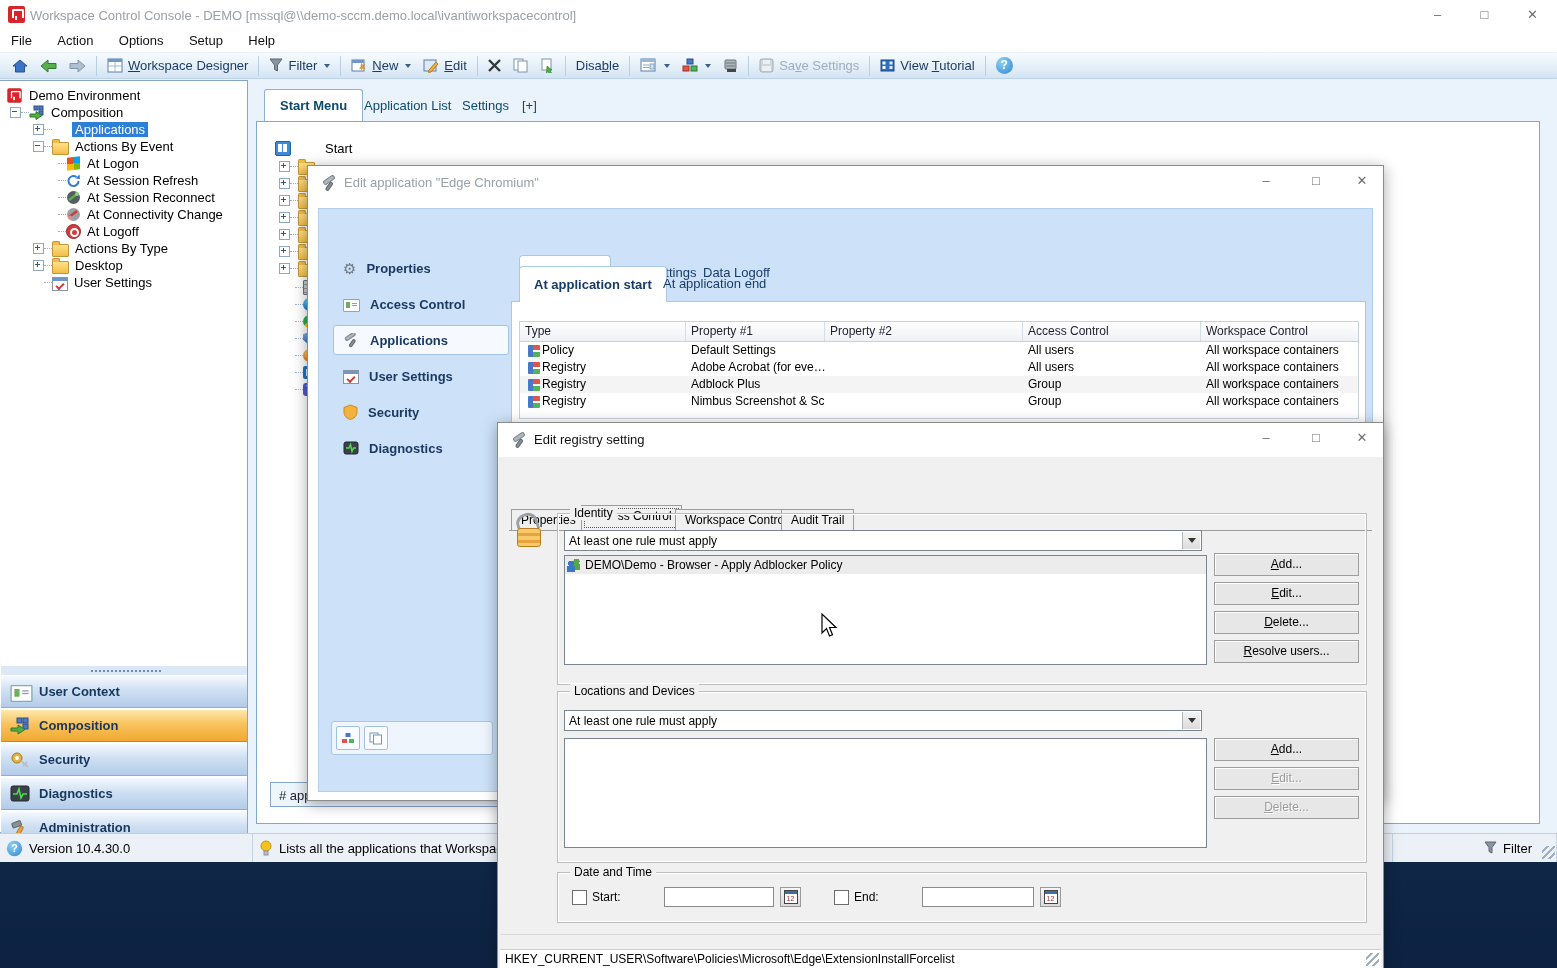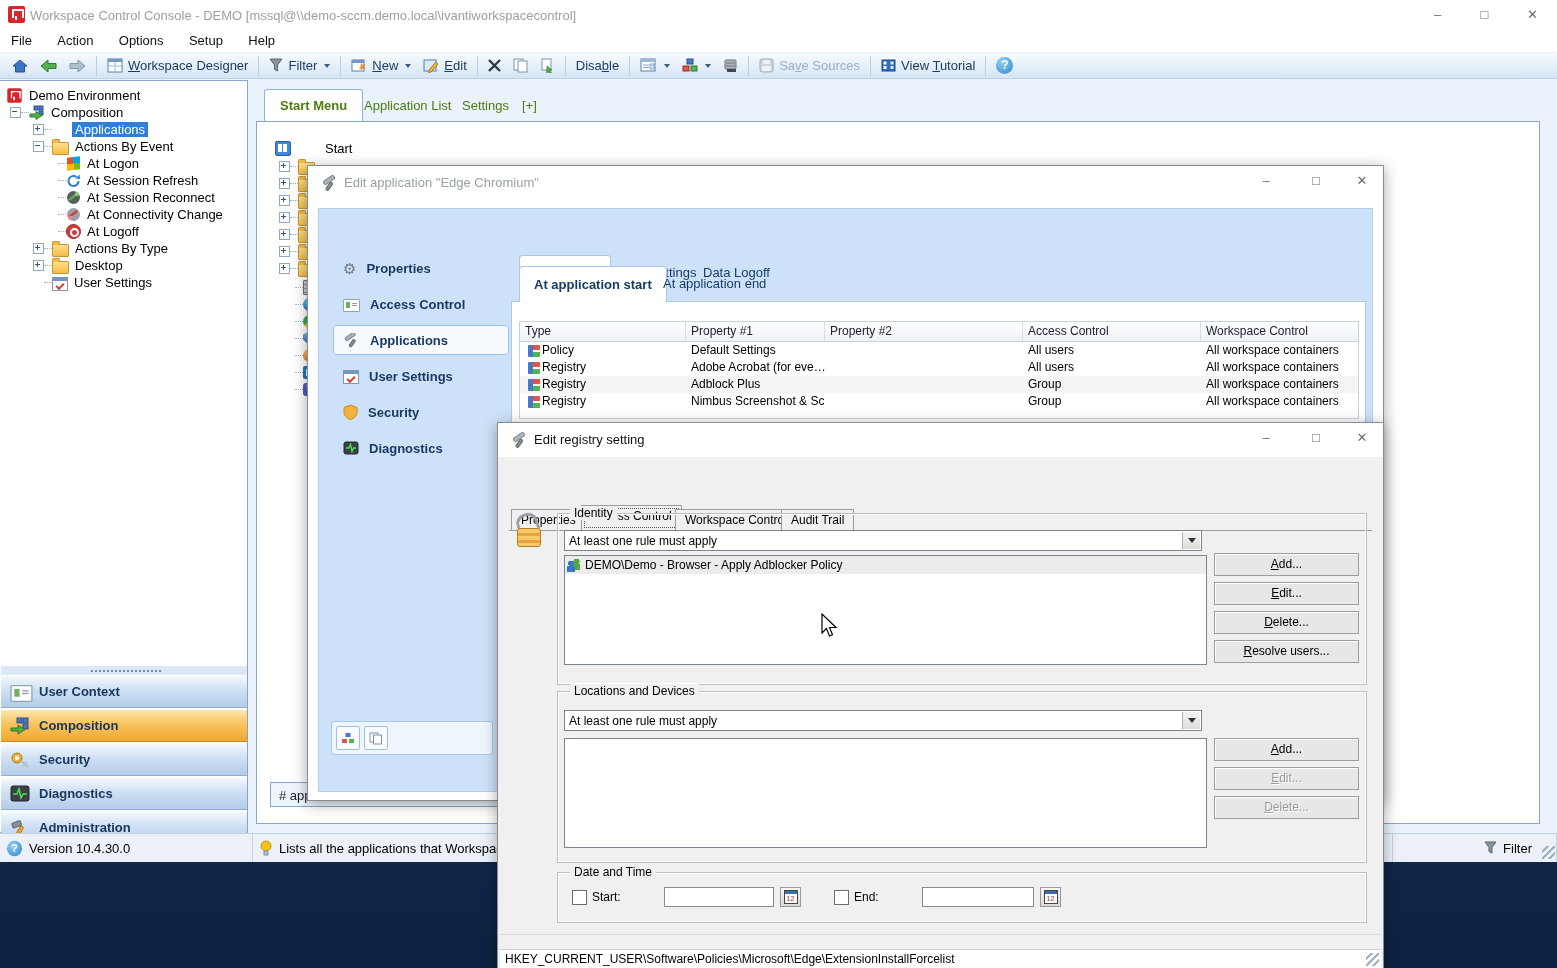--- a/index.html
+++ b/index.html
@@ -66,21 +66,21 @@
   .splitter::before{content:"";position:absolute;left:90px;top:4px;width:70px;border-top:2px dotted #6d8db1;}
   .navbtns{left:1px;top:594px;width:246px;}
   .navbtn{position:relative;height:31px;margin-bottom:1px;background:linear-gradient(180deg,#f4f9fe,#cfe0f3 45%,#b3cce9);border-top:1px solid #fff;border-bottom:1px solid #8fadd0;display:flex;align-items:center;gap:9px;padding-left:9px;font-weight:bold;color:#16365c;font-size:13px;}
   .navbtn.active{background:linear-gradient(180deg,#fde8ae,#f9c35d 45%,#f0a832);border-bottom:1px solid #c8872a;}
   
   .statusbar{left:0;top:833px;width:1557px;height:28px;background:#ecf1f8;border-top:1px solid #c2cfde;display:flex;font-size:13px;}
   .sb-seg{border-right:1px solid #c9d4e1;display:flex;align-items:center;gap:6px;padding:0 6px;box-sizing:border-box;overflow:hidden;white-space:nowrap;}
   .grip{position:absolute;right:2px;bottom:3px;width:13px;height:13px;background:repeating-linear-gradient(135deg,transparent 0 3px,#9fb0c2 3px 5px);}
   
   .tabstrip{left:249px;top:80px;width:1308px;height:42px;background:#eaf2fb;}
-  .mtab{position:absolute;top:10px;height:31px;line-height:31px;padding:0 15px;color:#4d7c0f;font-size:13px;}
+  .mtab{position:absolute;top:10px;height:31px;line-height:31px;padding:0 15px;color:#0c4a6e;font-size:13px;}
   .mtab.active{background:#fff;border:1px solid #8db2d8;border-bottom:none;border-radius:3px 3px 0 0;font-weight:bold;top:9px;}
   .content-rect{left:256px;top:121px;width:1282px;height:701px;background:#fff;border:1px solid #86a7cc;}
   .counter-box{left:270px;top:782px;width:230px;height:25px;background:#eef6fd;border:1px solid #86a7cc;line-height:25px;padding-left:8px;font-size:13px;color:#223;box-sizing:border-box;}
   
   .dialog{background:#fff;border:1px solid #8c8c8c;box-shadow:0 3px 14px rgba(0,0,0,.35);}
   .dlg-title{position:absolute;left:0;top:0;right:0;height:34px;background:#fff;}
   .dlg-title .txt{position:absolute;left:36px;top:9px;font-size:13px;color:#98a0a8;white-space:nowrap;}
   .dlg-title .txt.dark{color:#111;}
   
   .blue-area{position:absolute;left:10px;top:42px;right:10px;bottom:8px;background:#cde2f8;border:1px solid #b3cfee;}
@@ -259,21 +259,21 @@
             <rect x="4" y="11" width="9" height="3" fill="#3f4750"></rect>
           </svg>
         </span>
       <span class="tb-sep"></span>
       <span class="tb-item disabled">
         <svg class="ic" width="15" height="15">
             <rect x="1" y="1" width="13" height="13" rx="2" fill="#cfd6dd" stroke="#a3adb6"></rect>
             <rect x="4" y="2" width="7" height="4" fill="#eef1f4"></rect>
             <rect x="3" y="8" width="9" height="5" fill="#eef1f4"></rect>
           </svg>
-        <span><span>Sa</span><span class="u">v</span><span>e Sources</span></span>
+        <span><span>Sa</span><span class="u">v</span><span>e Settings</span></span>
       </span>
       <span class="tb-sep"></span>
       <span class="tb-item">
         <svg class="ic" width="15" height="15">
             <rect x="1" y="2" width="13" height="11" fill="#2f6fbe" stroke="#1d4a84"></rect>
             <rect x="2.5" y="3.5" width="3" height="3" fill="#fff"></rect>
             <rect x="2.5" y="8" width="3" height="3" fill="#fff"></rect>
             <rect x="9.5" y="3.5" width="3" height="3" fill="#dce9f8"></rect>
             <rect x="9.5" y="8" width="3" height="3" fill="#dce9f8"></rect>
           </svg>

